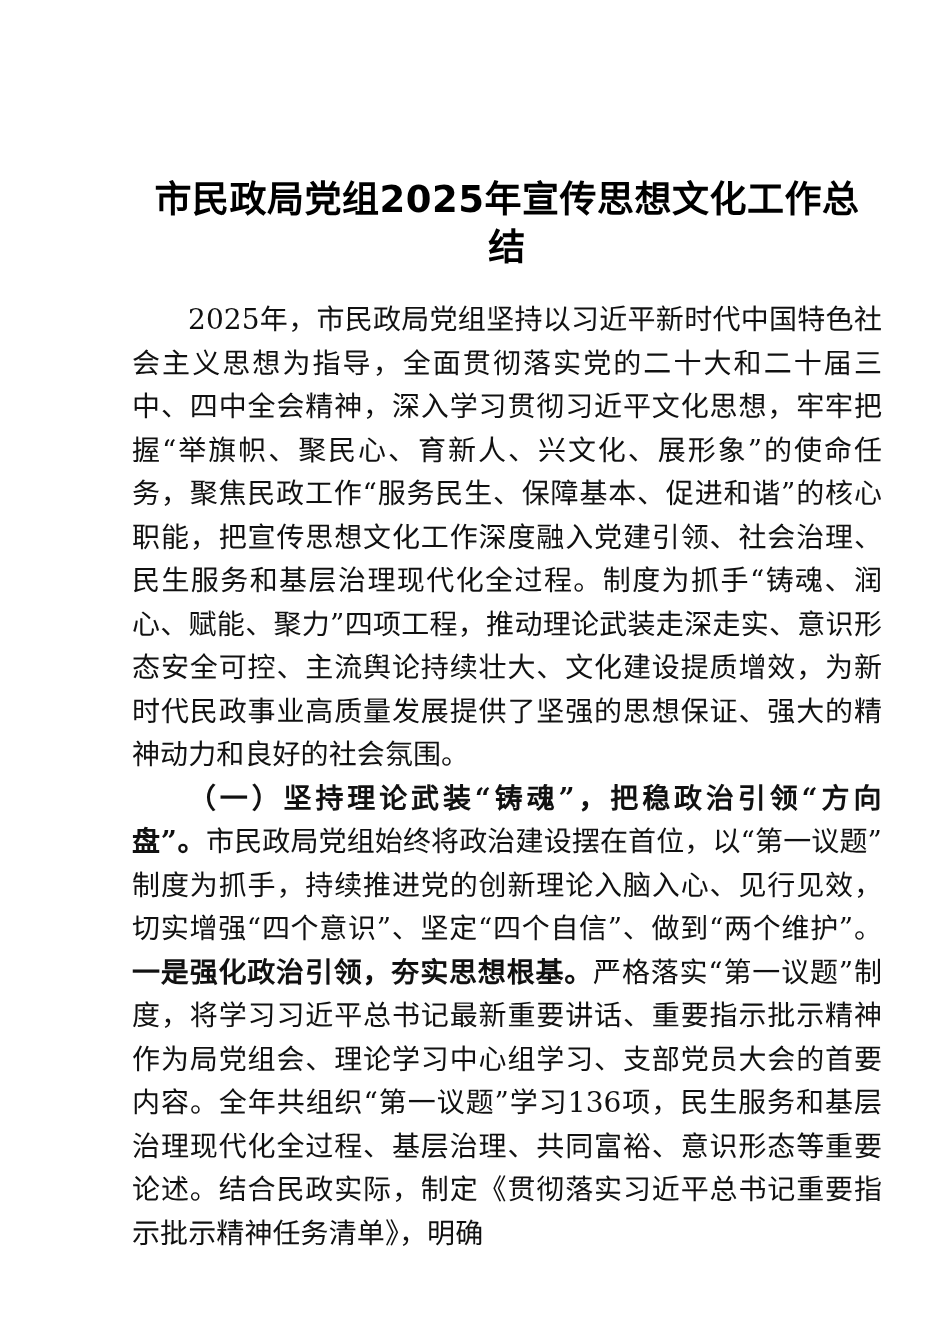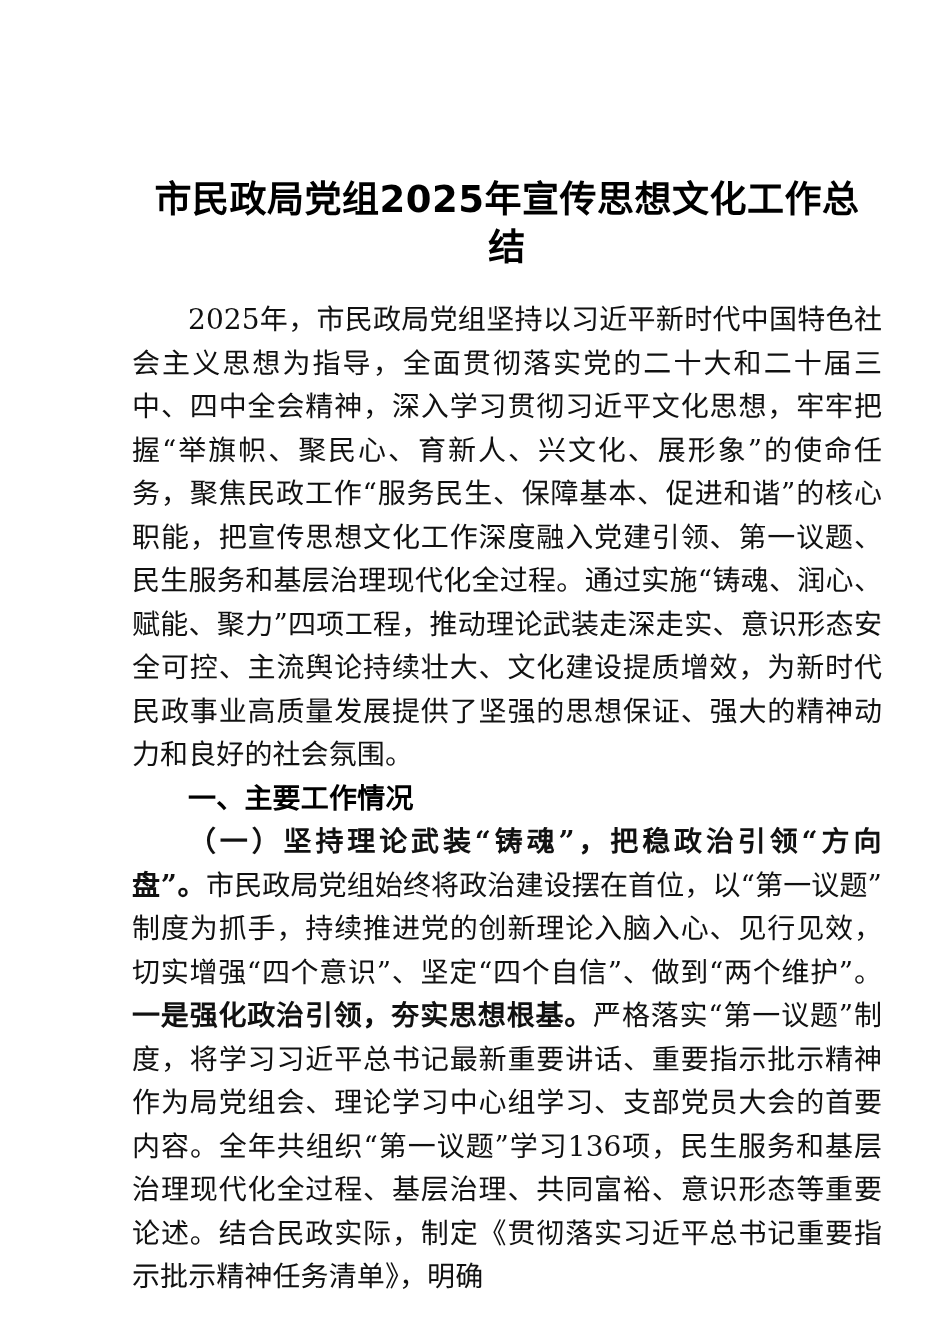--- a/index.html
+++ b/index.html
@@ -84,20 +84,19 @@
   }
 </style>
 </head>
 <body>
 
 <div class="page">
   <div class="content">
 
     <h1 class="doc-title">市民政局党组2025年宣传思想文化工作总结</h1>
 
-    <p class="para">2025年，市民政局党组坚持以习近平新时代中国特色社会主义思想为指导，全面贯彻落实党的二十大和二十届三中、四中全会精神，深入学习贯彻习近平文化思想，牢牢把握“举旗帜、聚民心、育新人、兴文化、展形象”的使命任务，聚焦民政工作“服务民生、保障基本、促进和谐”的核心职能，把宣传思想文化工作深度融入党建引领、第一议题、民生服务和基层治理现代化全过程。通过实施“铸魂、润心、赋能、聚力”四项工程，推动理论武装走深走实、意识形态安全可控、主流舆论持续壮大、文化建设提质增效，为新时代民政事业高质量发展提供了坚强的思想保证、强大的精神动力和良好的社会氛围。</p>
+    <p class="para">2025年，市民政局党组坚持以习近平新时代中国特色社会主义思想为指导，全面贯彻落实党的二十大和二十届三中、四中全会精神，深入学习贯彻习近平文化思想，牢牢把握“举旗帜、聚民心、育新人、兴文化、展形象”的使命任务，聚焦民政工作“服务民生、保障基本、促进和谐”的核心职能，把宣传思想文化工作深度融入党建引领、社会治理、民生服务和基层治理现代化全过程。制度为抓手“铸魂、润心、赋能、聚力”四项工程，推动理论武装走深走实、意识形态安全可控、主流舆论持续壮大、文化建设提质增效，为新时代民政事业高质量发展提供了坚强的思想保证、强大的精神动力和良好的社会氛围。</p>
 
-    <p class="head-1">一、主要工作情况</p>
 
     <p class="para para-lead"><span class="lead">（一）坚持理论武装“铸魂”，把稳政治引领“方向盘”。</span><span>市民政局党组始终将政治建设摆在首位，以“第一议题”制度为抓手，持续推进党的创新理论入脑入心、见行见效，切实增强“四个意识”、坚定“四个自信”、做到“两个维护”。</span><span class="b-hei">一是强化政治引领，夯实思想根基。</span><span>严格落实“第一议题”制度，将学习习近平总书记最新重要讲话、重要指示批示精神作为局党组会、理论学习中心组学习、支部党员大会的首要内容。全年共组织“第一议题”学习136项，民生服务和基层治理现代化全过程、基层治理、共同富裕、意识形态等重要论述。结合民政实际，制定《贯彻落实习近平总书记重要指示批示精神任务清单》，明确</span></p>
 
   </div>
 </div>
 
 </body></html>

